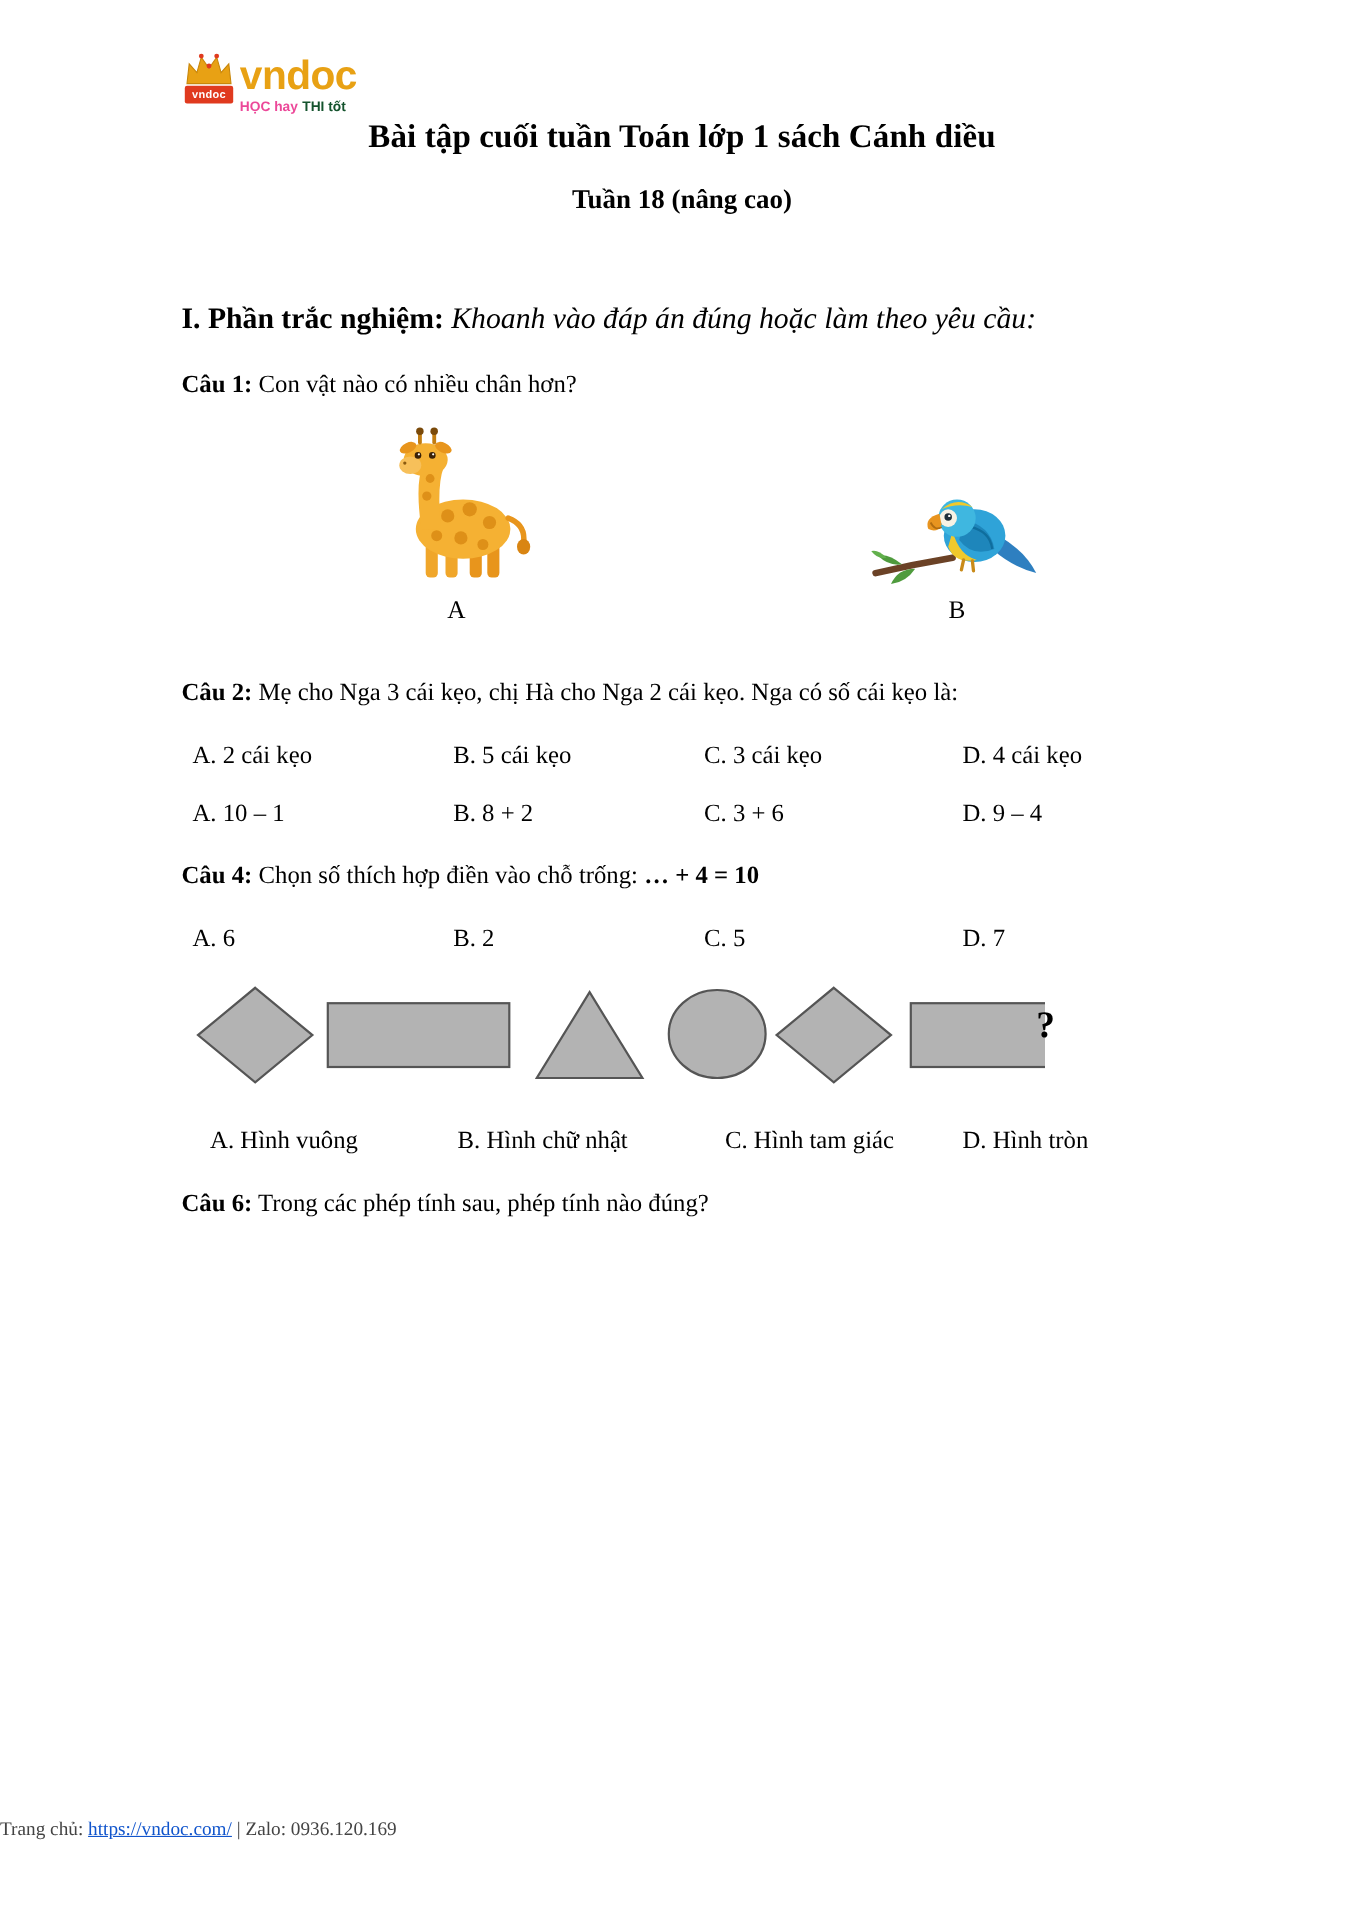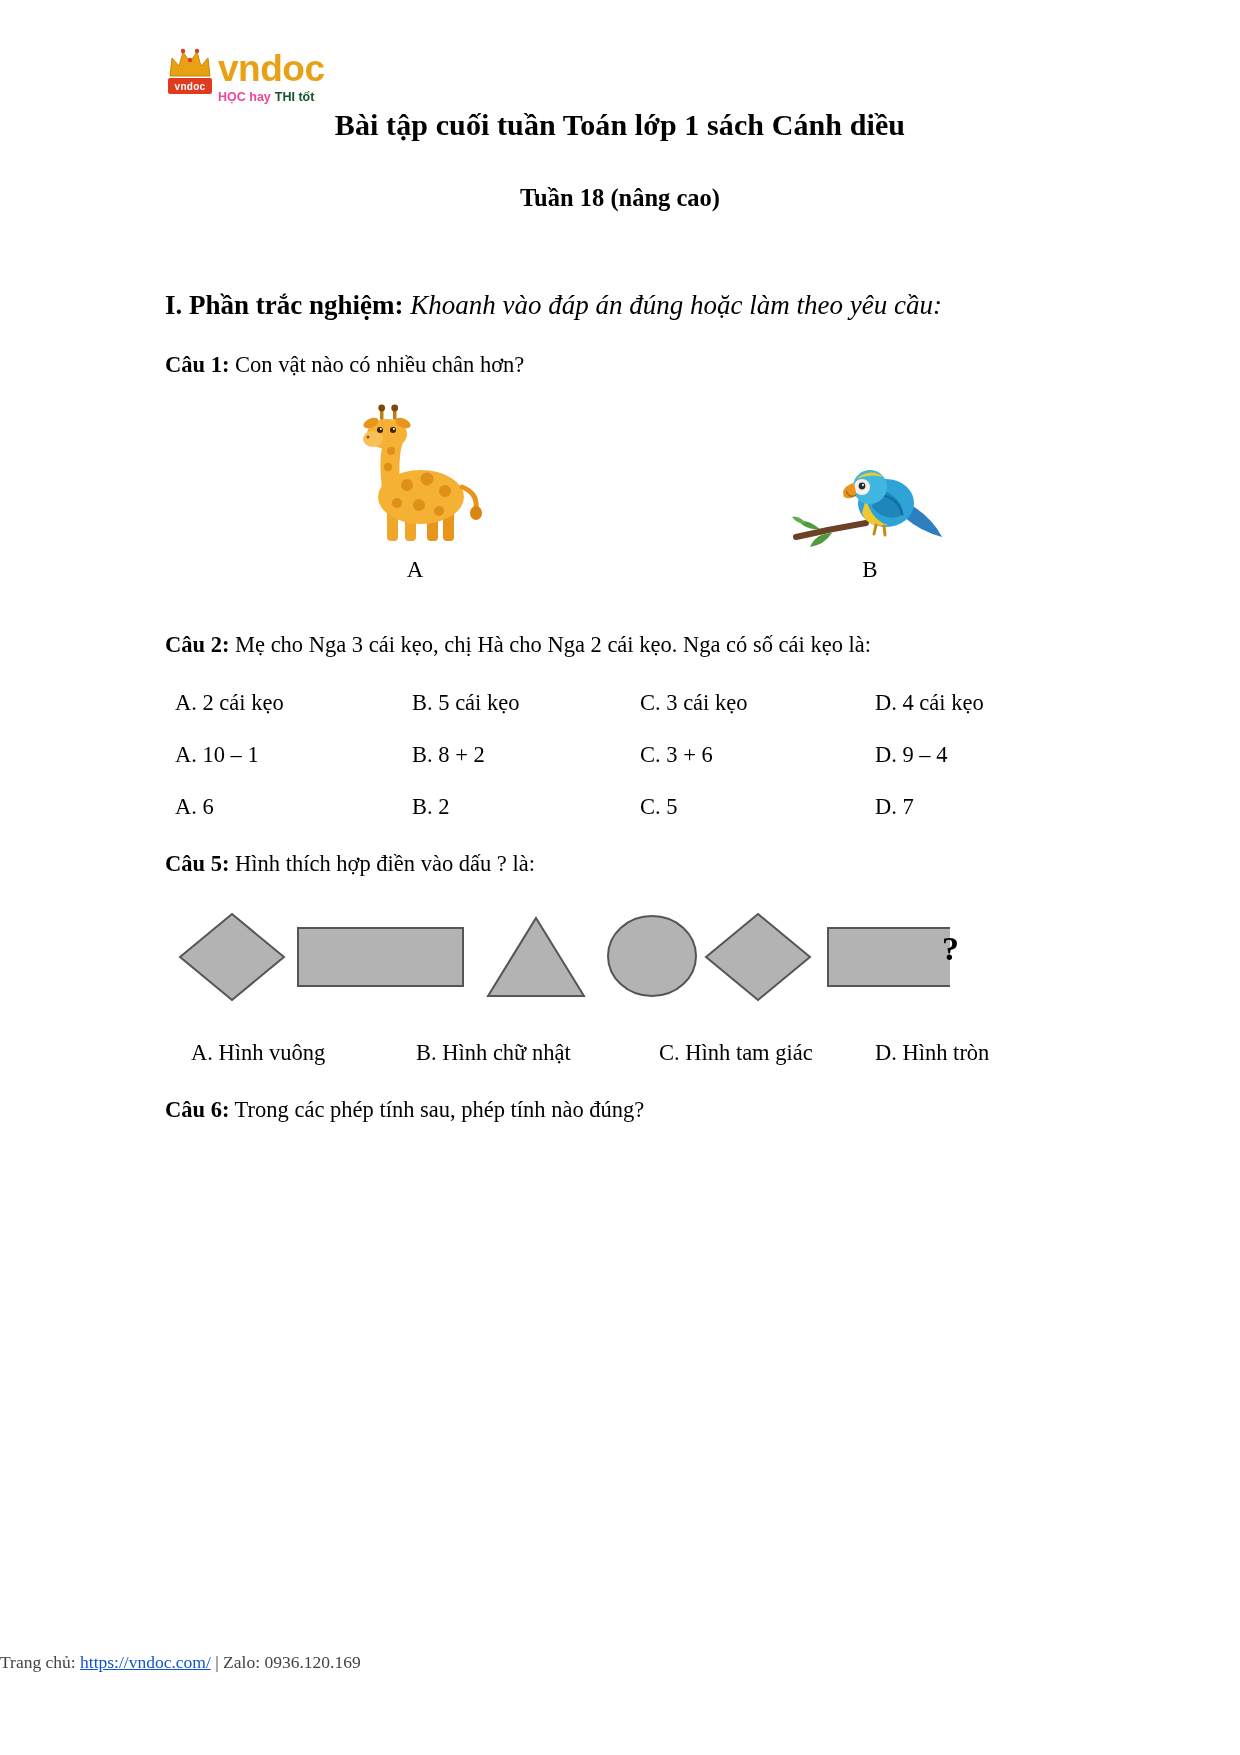--- a/index.html
+++ b/index.html
@@ -86,21 +86,21 @@
   
   h1.doc-title {
     margin: 0;
     padding-top: 108px;
     text-align: center;
     font-size: 30px;
     font-weight: bold;
     letter-spacing: .1px;
   }
   h2.doc-subtitle {
-    margin: 16px;
+    margin: 0;
     padding-top: 26px;
     text-align: center;
     font-size: 24.5px;
     font-weight: bold;
   }
 
   .section-head {
     margin-top: 78px;
     font-size: 27px;
   }
@@ -308,31 +308,31 @@
       <div>D. 4 cái kẹo</div>
     </div>
 
     <div class="opts cols4">
       <div>A. 10 – 1</div>
       <div>B. 8 + 2</div>
       <div>C. 3 + 6</div>
       <div>D. 9 – 4</div>
     </div>
 
+    <div class="q">
+      <b>Câu 4:</b>
+      <span>Chọn số thích hợp điền vào chỗ trống: </span><b>… + 4 = 10</b>
+    </div>
     <div class="opts cols4">
       <div>A. 6</div>
       <div>B. 2</div>
       <div>C. 5</div>
       <div>D. 7</div>
     </div>
 
-    <div class="q">
-      <b>Câu 5:</b>
-      <span>Hình thích hợp điền vào dấu ? là:</span>
-    </div>
 
     <div class="shape-row">
       <svg width="780" height="106" viewBox="0 0 780 106">
         <g fill="#b3b3b3" stroke="#555555" stroke-width="2">
           <polygon points="62,10 114,53 62,96 10,53"></polygon>
           <rect x="128" y="24" width="165" height="58"></rect>
           <polygon points="366,14 414,92 318,92"></polygon>
           <ellipse cx="482" cy="52" rx="44" ry="40"></ellipse>
           <polygon points="588,10 640,53 588,96 536,53"></polygon>
           <rect x="658" y="24" width="165" height="58"></rect>

